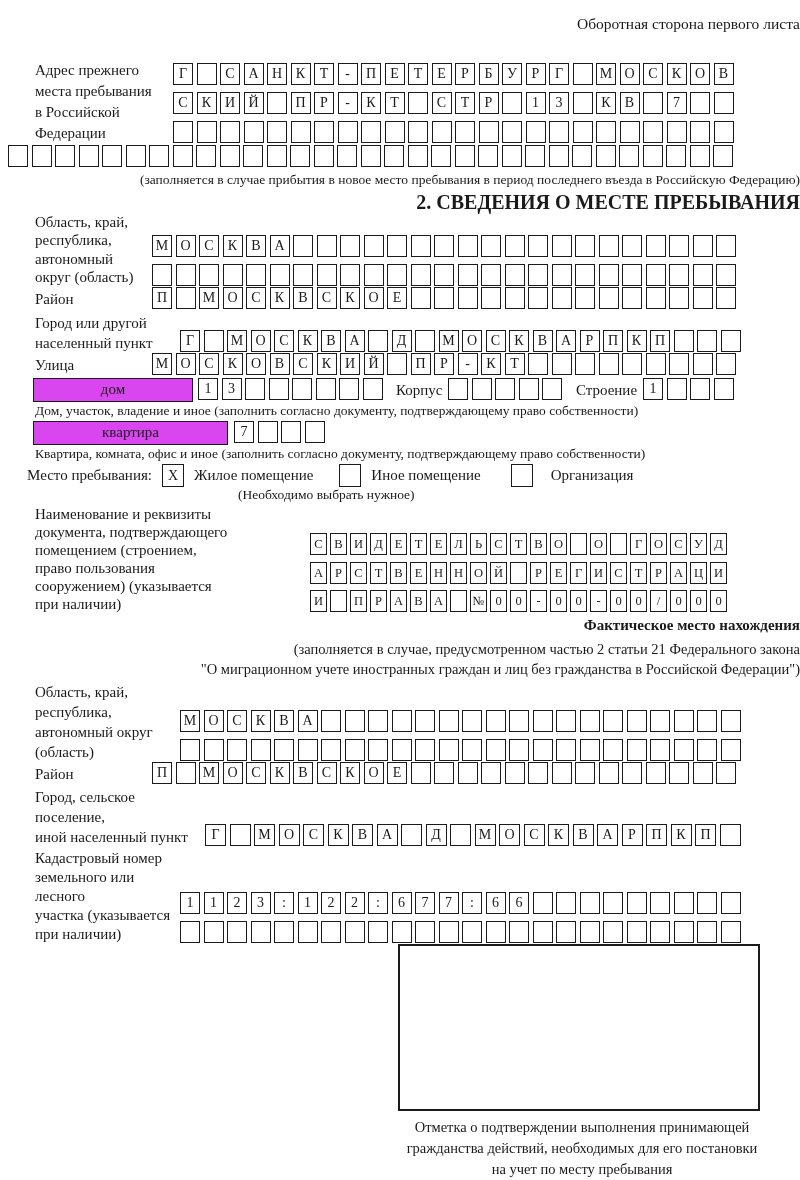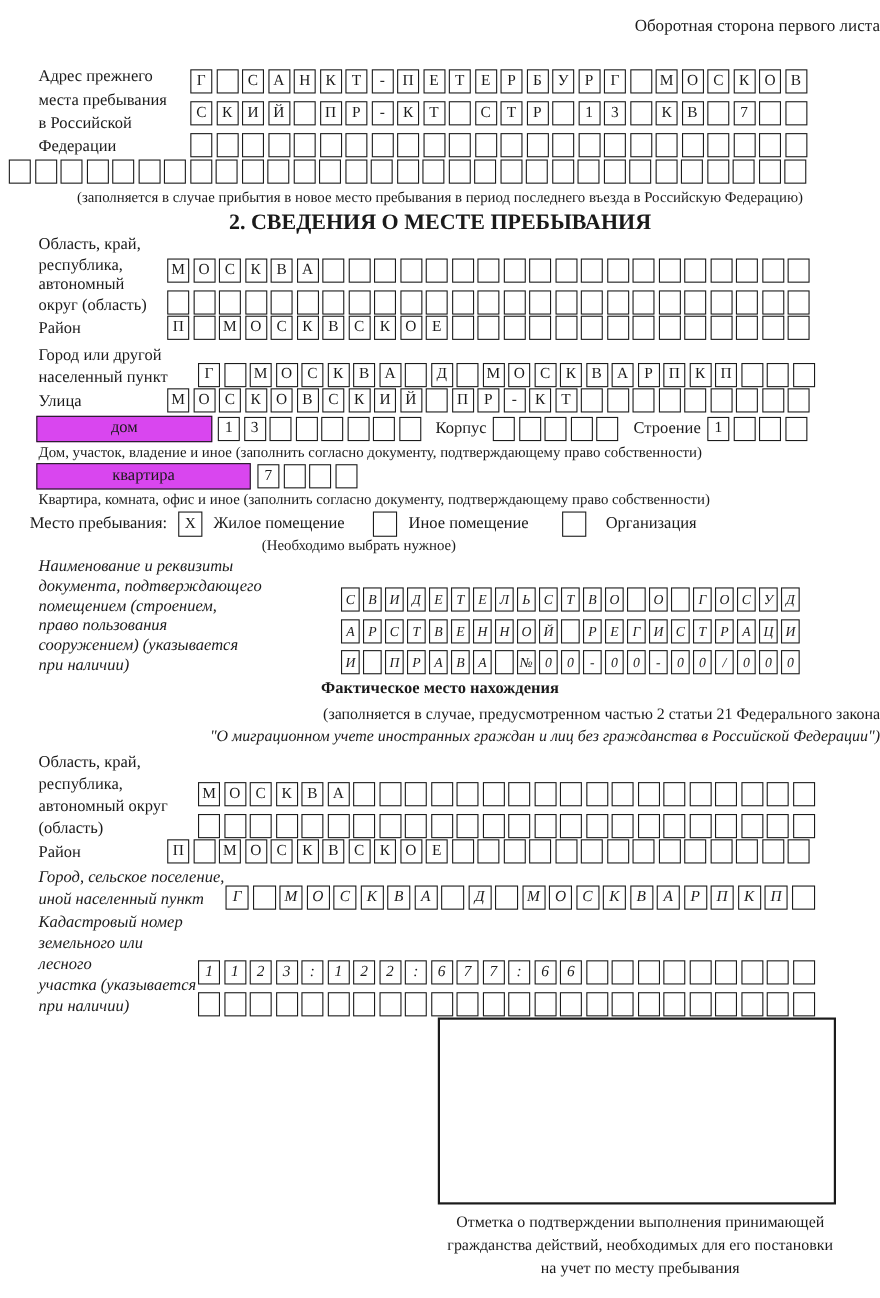--- a/index.html
+++ b/index.html
@@ -3,21 +3,21 @@
 <meta charset="utf-8">
 <style>
   html,body{margin:0;padding:0;background:#fff;}
   .page{
     position:relative;width:800px;height:1180px;box-sizing:border-box;
     background:#fff;color:#1a1a1a;overflow:hidden;
     font-family:"Liberation Serif","DejaVu Serif",serif;
     display:flex;flex-direction:column;align-items:flex-start;
   }
   .w100{width:100%;}
-  .center{text-align:center;}
+  .center{text-align:right;}
   .header-note{margin-top:14px;width:100%;text-align:right;box-sizing:border-box;font-size:15.5px;line-height:20px;}
   .flexrow{display:flex;align-items:flex-end;}
   .label{font-size:15px;line-height:21px;flex-shrink:0;}
   .lh18{line-height:18.5px;}
   .lh19{line-height:19px;}
   .lh18d{line-height:18px;}
   .lh20{line-height:20px;}
   .w138{width:138px;} .w117{width:117px;} .w145{width:145px;} .w170{width:170px;} .w275{width:275px;}
   .cellrow{white-space:nowrap;height:23px;}
   .rows .cellrow{margin-bottom:6px;}
@@ -42,21 +42,21 @@
   .inline-label{font-size:15px;line-height:24px;padding:0 6px 0 10px;}
   .dom-row{margin-left:33px;margin-top:2px;display:flex;align-items:center;height:24px;}
   .stay-row{margin-left:27px;margin-top:2px;display:flex;align-items:center;height:24px;font-size:15px;}
   .cb{display:inline-block;width:20px;height:21px;border:1.5px solid #1b1b1b;text-align:center;font-size:14px;line-height:21px;flex-shrink:0;}
   .cb1{margin-left:10px;} .ol1{margin-left:10px;} .cb2{margin-left:26px;} .ol2{margin-left:10px;}
   .cb3{margin-left:30px;} .ol3{margin-left:18px;}
   .stay-note{margin-left:238px;font-size:13.5px;line-height:16px;}
   .fmn-note{width:100%;text-align:right;font-size:14.5px;line-height:18px;}
   .stamp-box{margin-left:398px;width:362px;height:170px;box-sizing:border-box;border:2px solid #1b1b1b;background:#fff;}
   .stamp-caption{margin-left:392px;width:380px;text-align:center;font-size:14.5px;line-height:21px;margin-top:6px;}
-  .mt1{margin-top:1px;}.mt2{margin-top:2px;font-style:italic;}.mt3{margin-top:3px;}.mt4{margin-top:4px;}.mt5{margin-top:5px;}.mt26{margin-top:26px;}
+  .mt1{margin-top:1px;}.mt2{margin-top:2px;}.mt3{margin-top:3px;}.mt4{margin-top:4px;}.mt5{margin-top:5px;}.mt26{margin-top:26px;}
   .ml8{margin-left:8px;}.ml35{margin-left:35px;}
 </style>
 </head>
 <body>
 
 <div class="page">
 
   <div class="header-note">Оборотная сторона первого листа</div>
 
   <div class="flexrow mt26 ml35">

